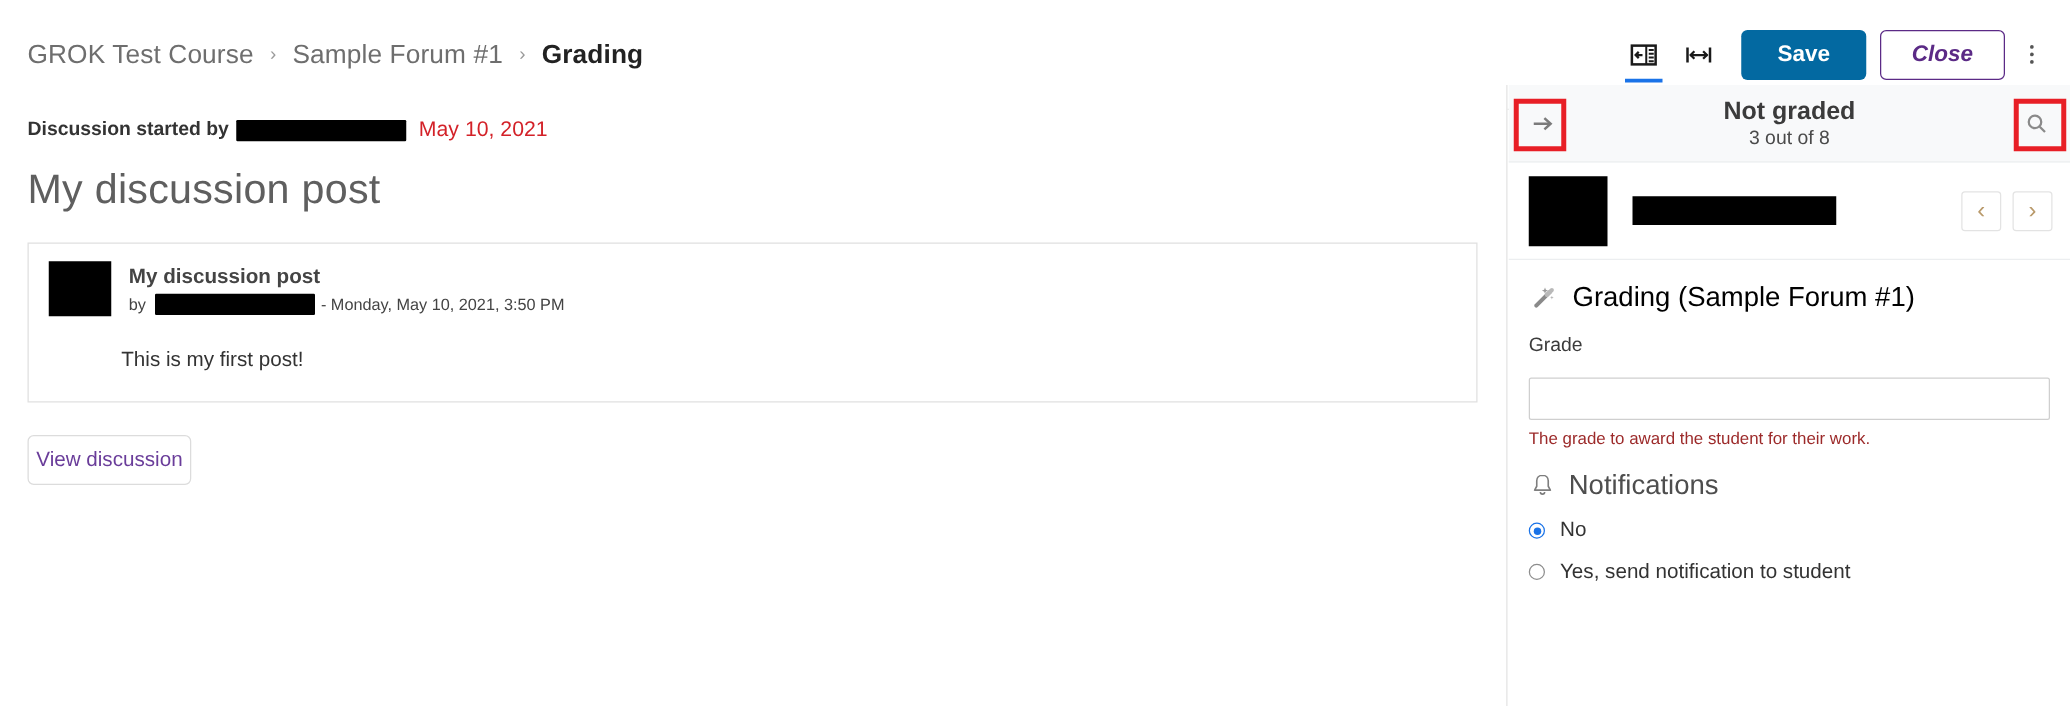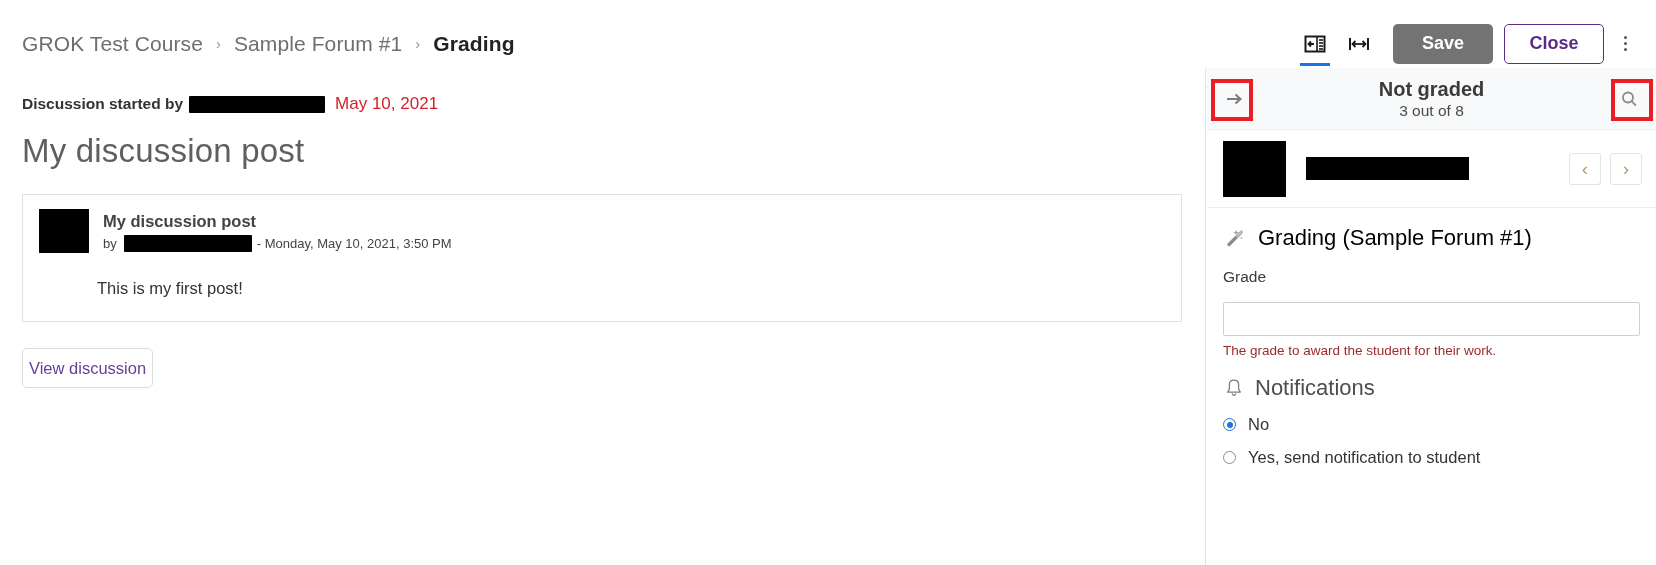--- a/index.html
+++ b/index.html
@@ -40,35 +40,36 @@
     width: 44px; height: 50px;
     display: flex; align-items: center; justify-content: center;
     background: none; border: none; cursor: pointer;
   }
   .icon-btn .underline {
     position: absolute; bottom: 3px; left: 7px;
     width: 30px; height: 3px; background: #1a73e8;
   }
   .btn-save {
     height: 40px; min-width: 100px;
-    background: #737373; color: #fff;
+    background: #0369a1; color: #fff;
     border: none; border-radius: 5px;
     font-size: 18px; font-weight: bold;
     font-family: "Liberation Sans", sans-serif;
     cursor: pointer; margin-left: 12px;
     padding: 0 22px;
   }
   .btn-close {
     height: 40px; min-width: 100px;
     background: #fff; color: #5b2a86;
     border: 1px solid #5b2a86; border-radius: 5px;
     font-size: 18px; font-weight: bold;
     font-family: "Liberation Sans", sans-serif;
     cursor: pointer; margin-left: 11px;
     padding: 0 22px;
+    font-style: italic;
   }
   .kebab {
     width: 34px; height: 44px;
     display: flex; flex-direction: column;
     align-items: center; justify-content: center; gap: 3px;
     background: none; border: none; cursor: pointer;
     margin-left: 4px;
   }
   .kebab i { width: 3px; height: 3px; background: #555; border-radius: 50%; display: block; }
 

